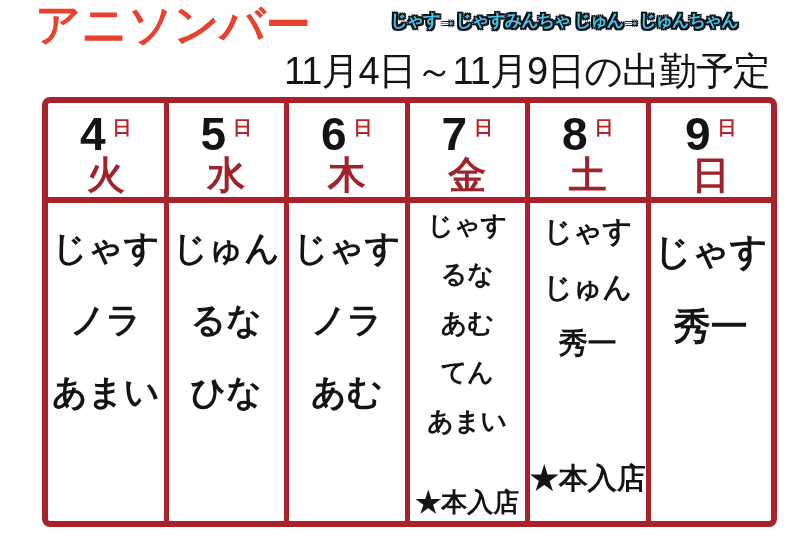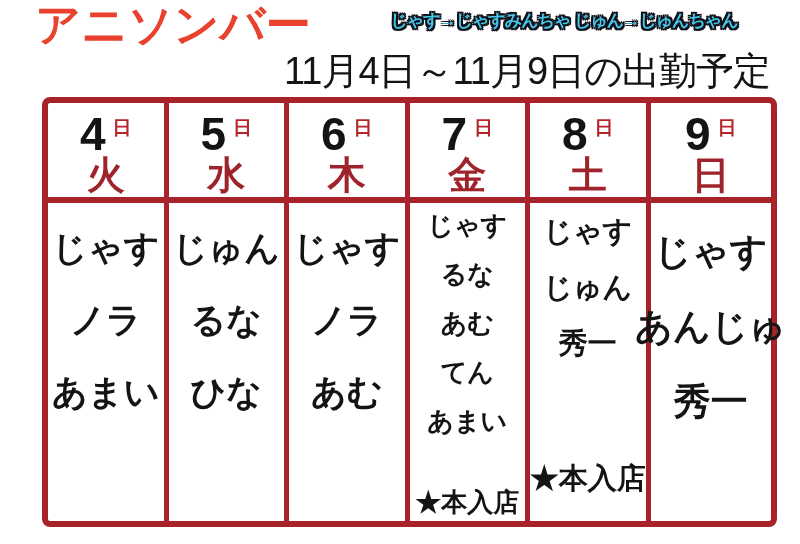--- a/index.html
+++ b/index.html
@@ -173,19 +173,18 @@
     <div class="col">
       <div class="day-head">
         <div class="day-head-top">
           <span class="day-num">9</span>
           <span class="day-suffix">日</span>
         </div>
         <div class="weekday">日</div>
       </div>
       <div class="day-body size-large2">
         <div class="staff">じゃす</div>
-        <div class="staff">あんじゅ</div>
         <div class="staff">秀一</div>
       </div>
     </div>
 
   </div>
 </div>
 
 </body></html>

